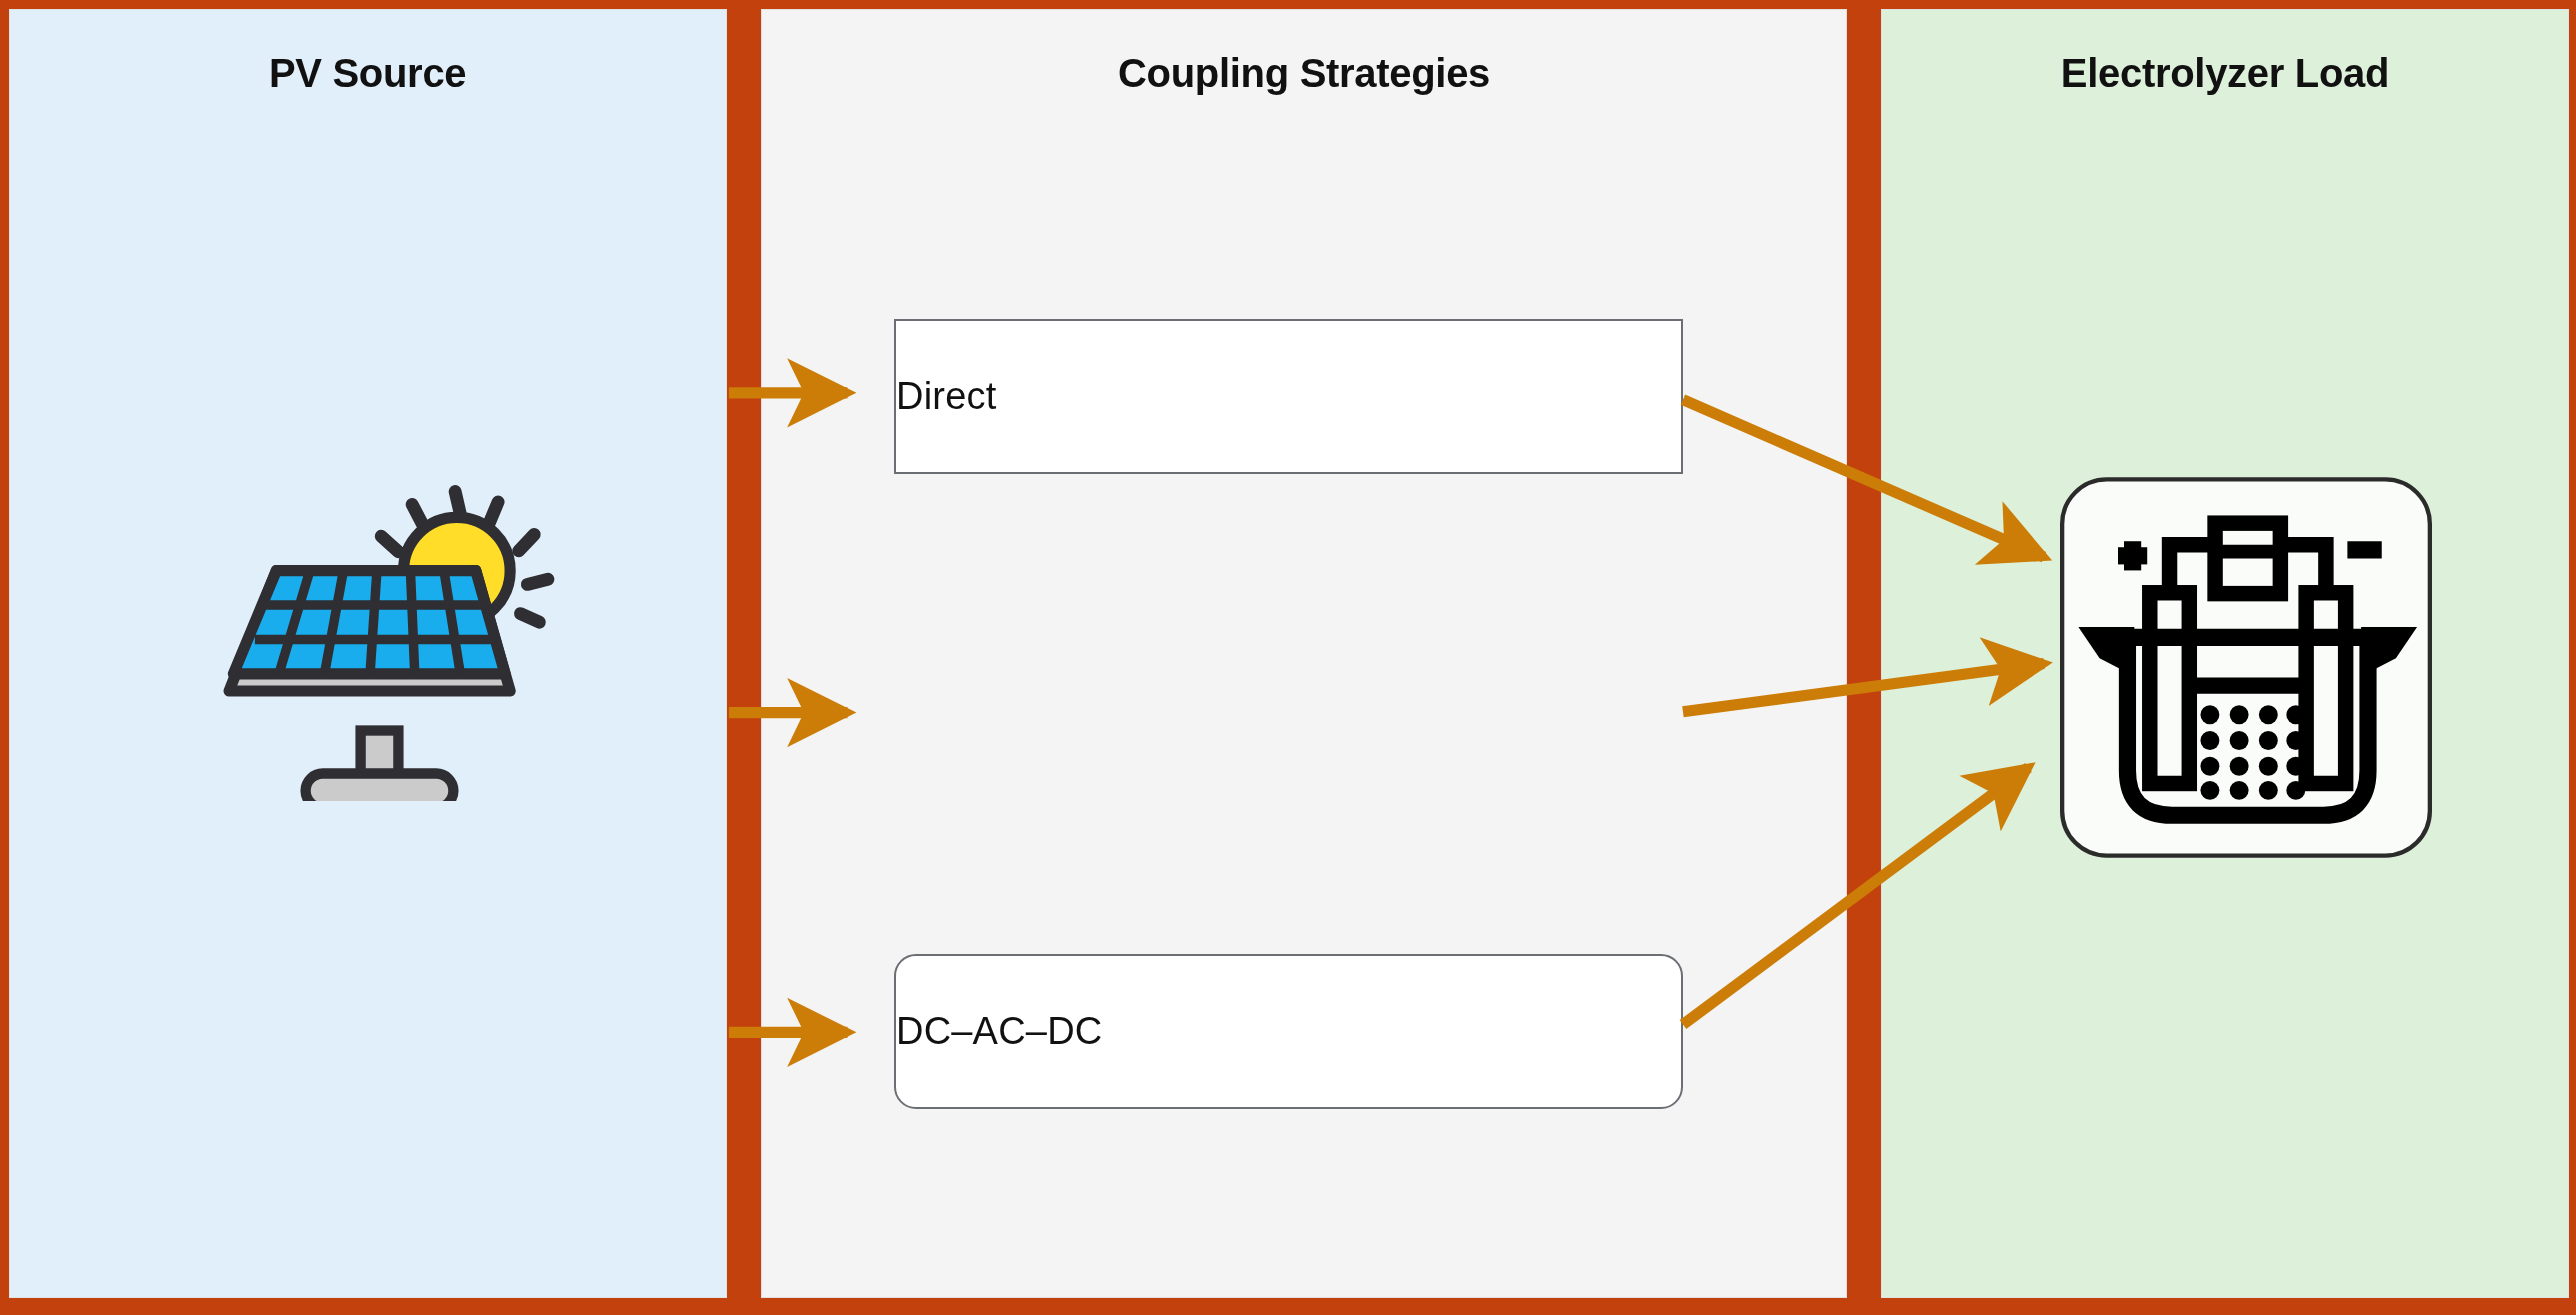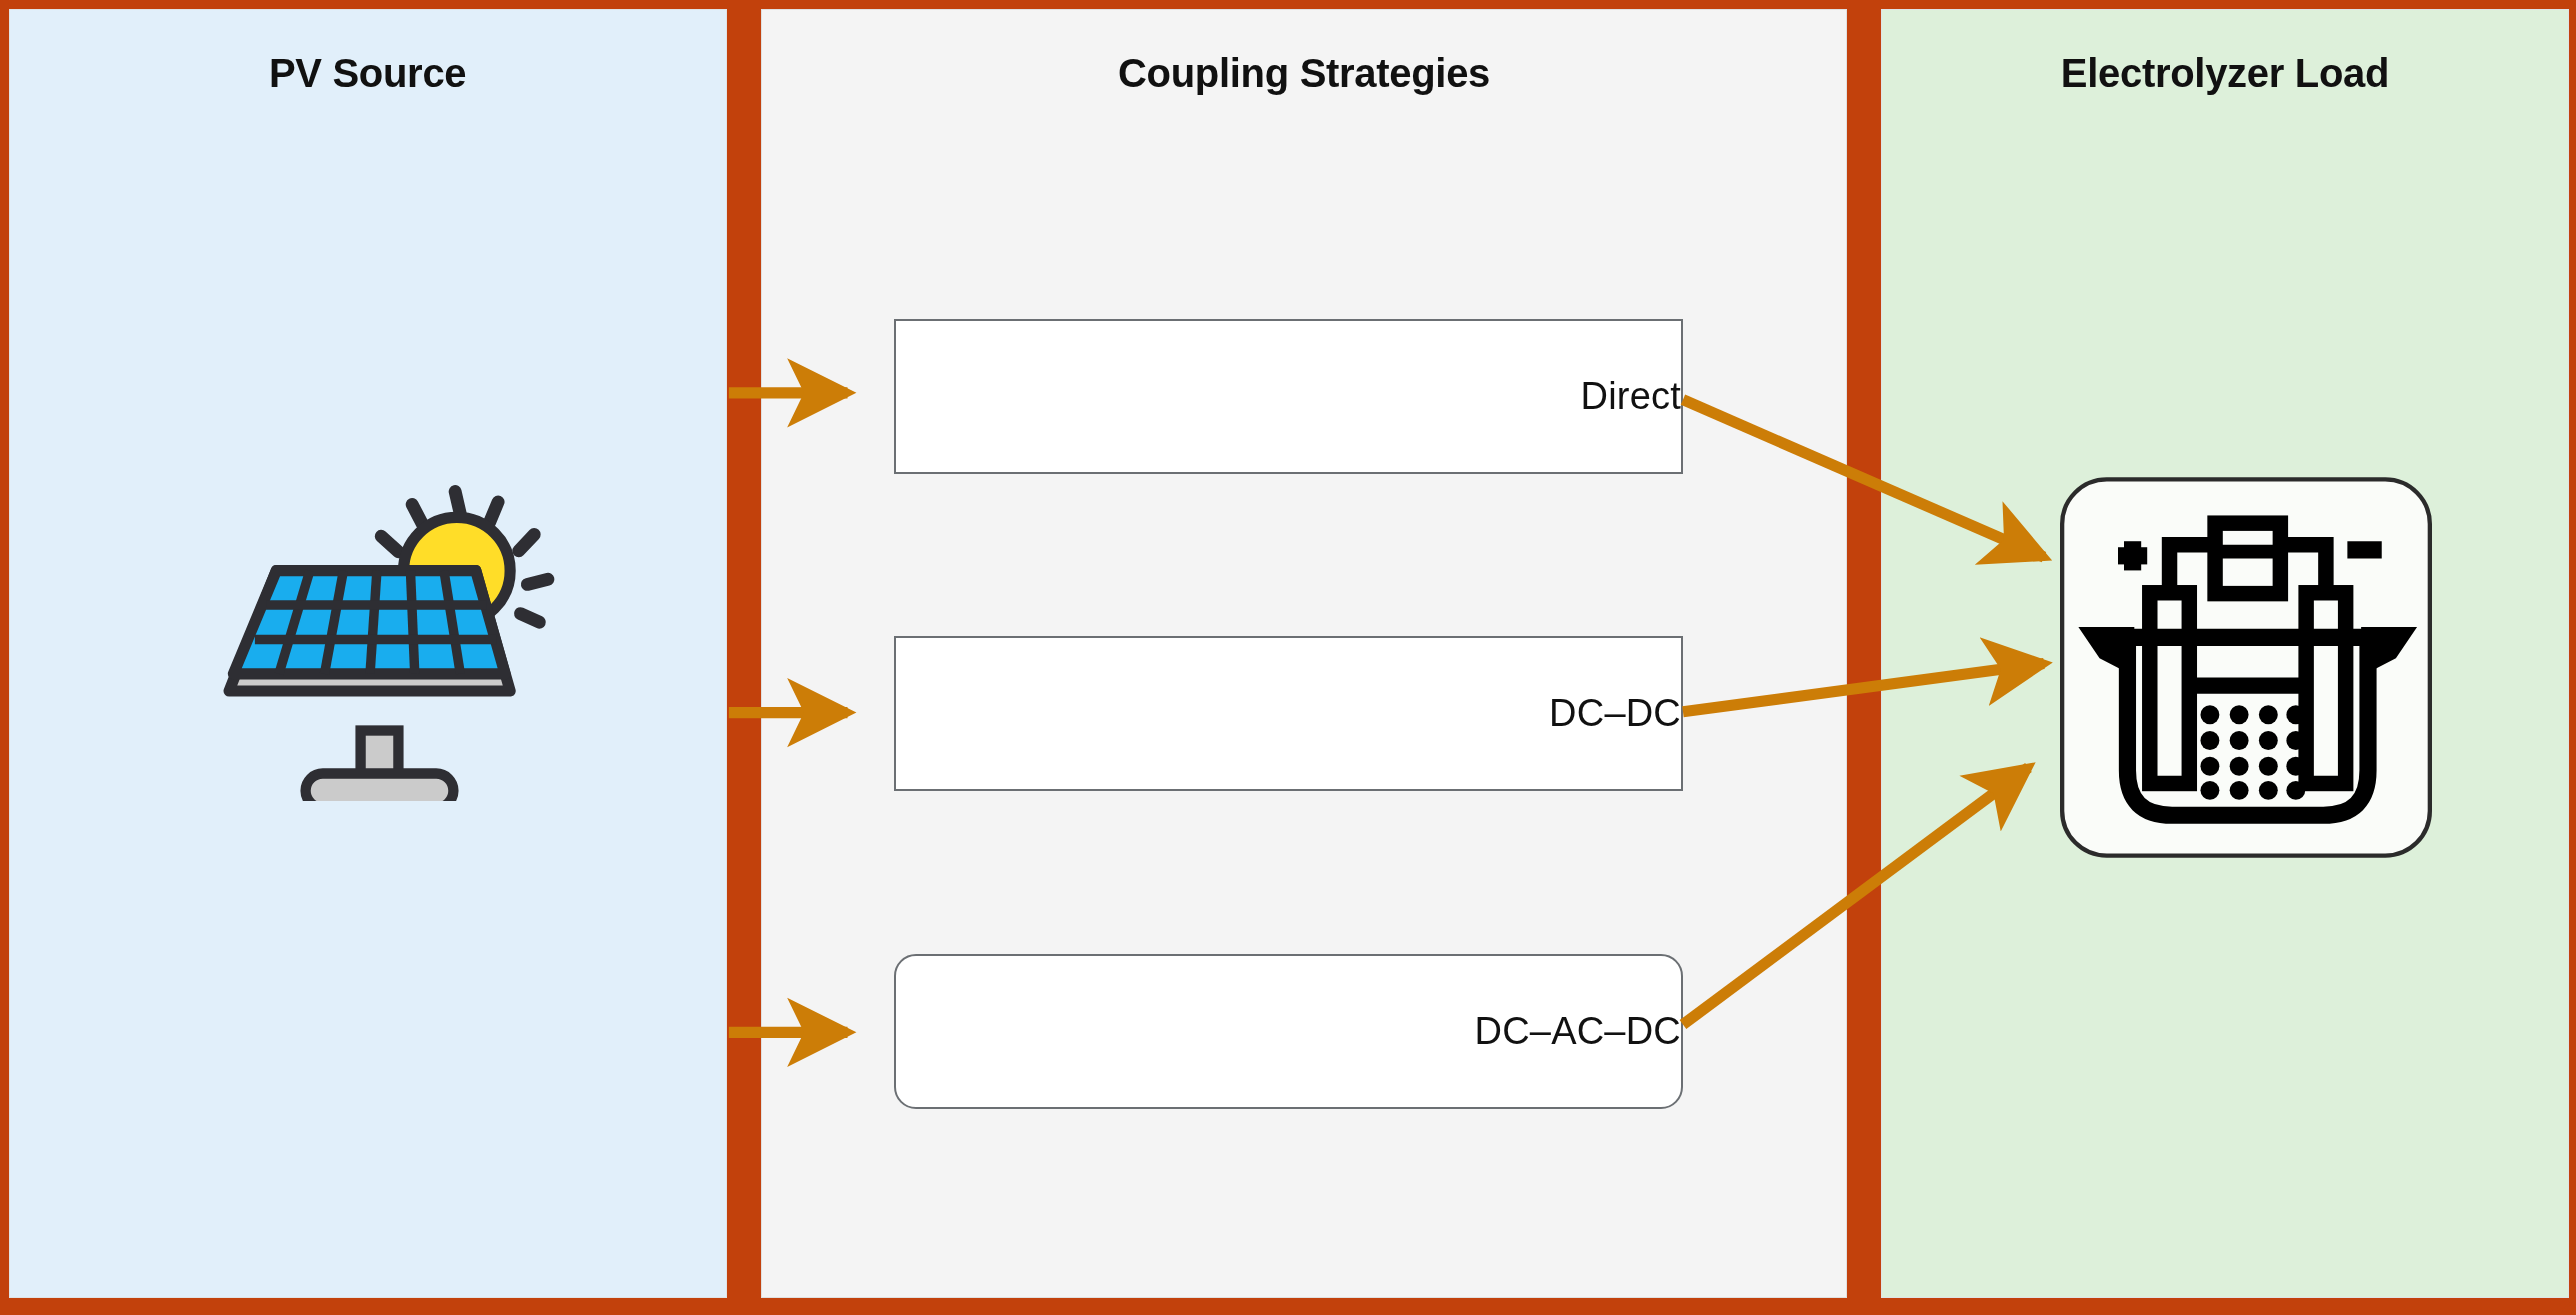--- a/index.html
+++ b/index.html
@@ -9,21 +9,21 @@
   .panel{position:absolute;top:8.6px;height:1289px;box-sizing:border-box;}
   .panel-title{position:absolute;left:0;right:0;text-align:center;font-weight:bold;color:#111111;font-size:40px;line-height:1.1;letter-spacing:-0.3px;}
 
   #panel-pv{left:8.6px;width:718px;background:#e1effa;border:0.9px solid #dfe3e6;}
   #panel-coupling{left:761px;width:1086px;background:#f4f4f4;border:0.9px solid #e0e0e0;}
   #panel-load{left:1881px;width:688px;background:#ddf0da;border:0.9px solid #dfe3e6;}
 
   .panel-title{top:41px;}
 
   .strategy-box{position:absolute;left:894px;width:789px;height:155px;background:#ffffff;
-    border:2.6px solid #6b6f73;box-sizing:border-box;display:flex;align-items:center;justify-content:flex-end;}
+    border:2.6px solid #6b6f73;box-sizing:border-box;display:flex;align-items:center;justify-content:flex-start;}
   .strategy-label{font-size:38px;color:#111111;letter-spacing:0.2px;}
   #box-0{top:319px;}
   #box-1{top:636px;}
   #box-2{top:954px;border-radius:22px;}
 
   #arrow-layer{position:absolute;left:0;top:0;width:2576px;height:1316px;pointer-events:none;}
 
   #pv-icon{position:absolute;left:199px;top:440px;width:361px;height:361px;}
   #load-icon{position:absolute;left:2057px;top:474px;width:378px;height:387px;}
 </style>
@@ -65,23 +65,20 @@
       </g>
     </svg>
   </div>
 
   <div class="panel" id="panel-coupling">
     <div class="panel-title">Coupling Strategies</div>
   </div>
 
   <div class="strategy-box" id="box-0">
     <span class="strategy-label">Direct</span>
-  </div>
-  <div class="strategy-box" id="box-1">
-    <span class="strategy-label">DC–DC</span>
   </div>
   <div class="strategy-box" id="box-2">
     <span class="strategy-label">DC–AC–DC</span>
   </div>
 
   <div class="panel" id="panel-load">
     <div class="panel-title">Electrolyzer Load</div>
   </div>
 
   <div id="load-icon">

